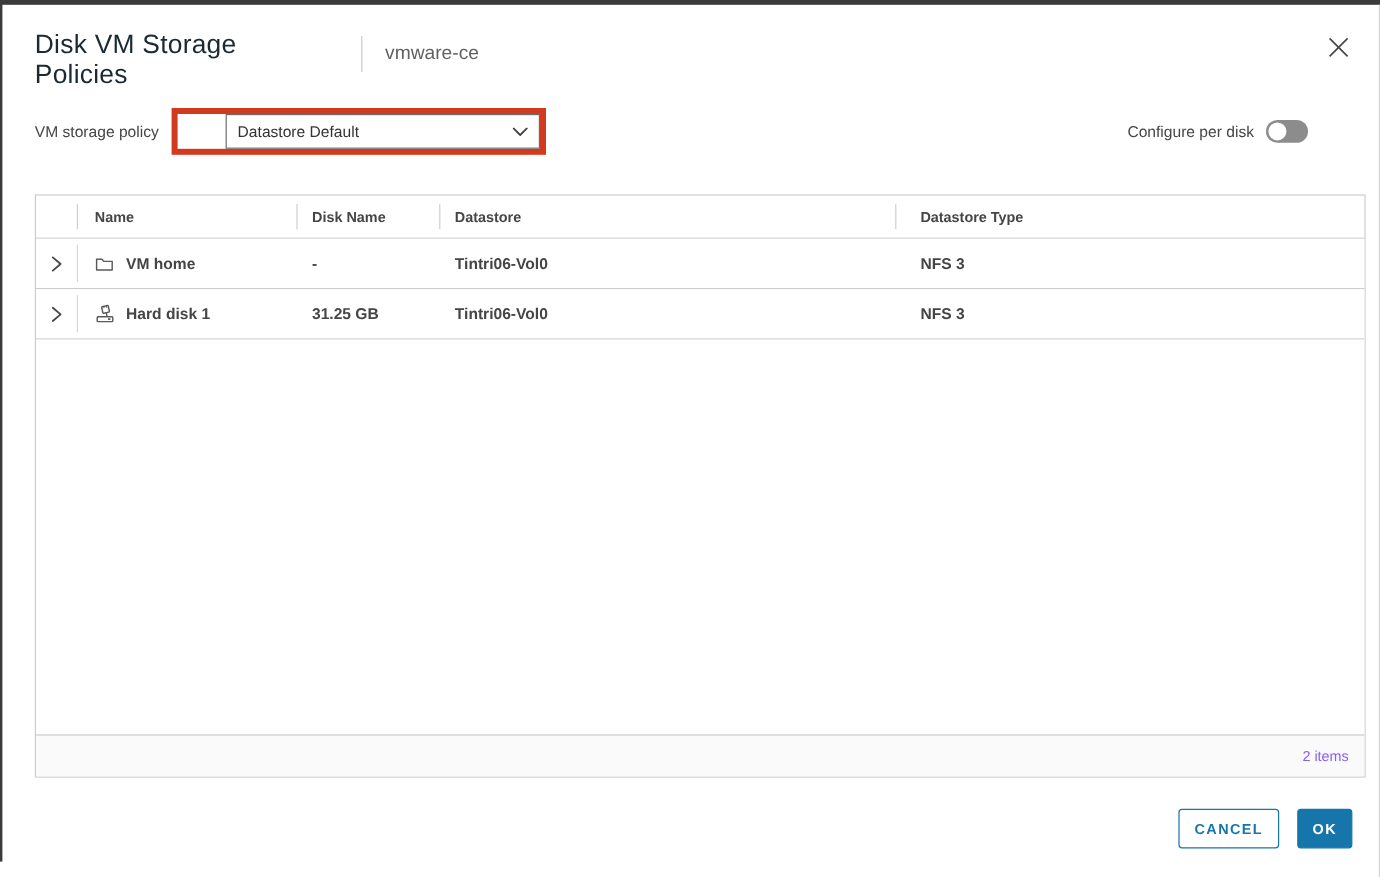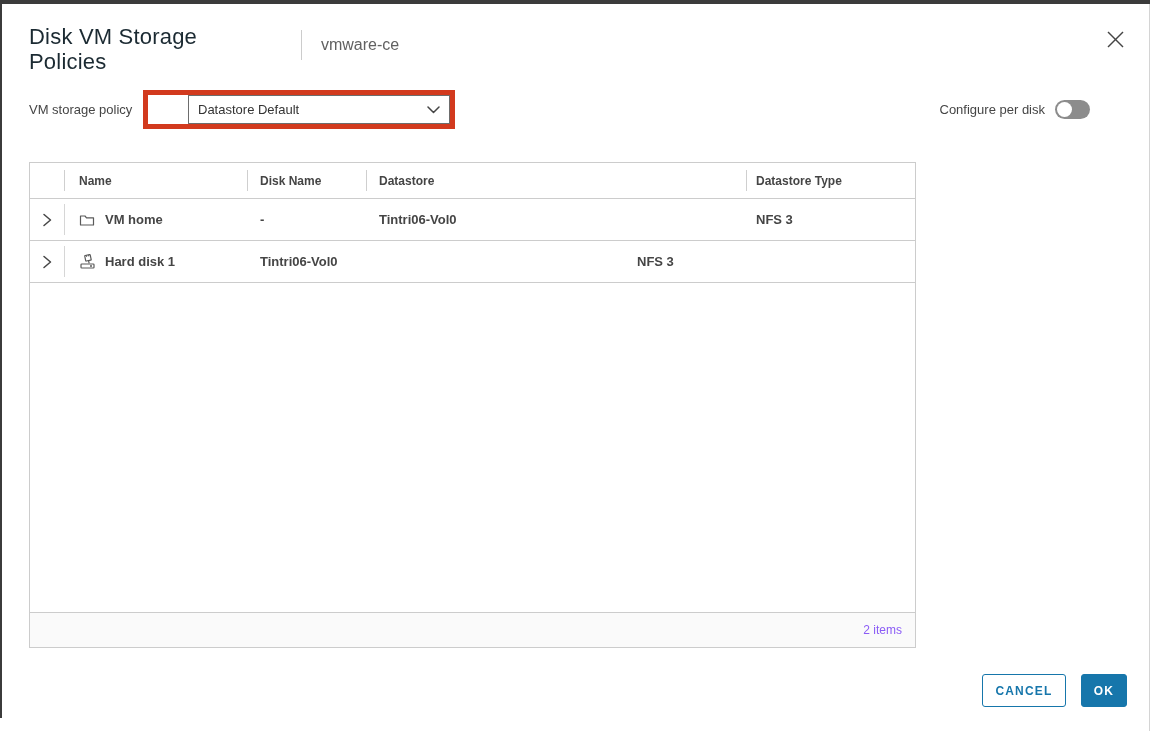--- a/index.html
+++ b/index.html
@@ -56,33 +56,33 @@
     width: 35px; height: 19px; border-radius: 10px; background: #8c8c8c;
     position: relative; cursor: pointer;
   }
   .toggle-knob {
     position: absolute; left: 2px; top: 2px; width: 15px; height: 15px;
     border-radius: 50%; background: #ffffff;
   }
 
   
   .grid {
-    position: absolute; left: 29px; top: 162px; width: 887px; height: 486px;
+    position: absolute; left: 29px; top: 162px; width: 1109px; height: 486px;
     border: 1px solid #cccccc; background: #fff;
     display: flex; flex-direction: column;
   }
   .grid-row { display: flex; align-items: stretch; }
   .grid-head { height: 36px; border-bottom: 1px solid #cccccc; }
   .grid-body-row { height: 42px; border-bottom: 1px solid #cccccc; background: #fff; }
   .cell { display: flex; align-items: center; position: relative; font-weight: bold; }
   .cell-caret { width: 34px; justify-content: center; }
   .cell-name { width: 183px; padding-left: 15px; }
   .cell-size { width: 119px; padding-left: 13px; }
   .cell-ds { width: 380px; padding-left: 13px; }
-  .cell-dst { flex: 1; padding-left: 10px; }
+  .cell-dst { flex: 1; padding-left: 21px; }
   .grid-head .cell { font-size: 12px; font-weight: 700; color: #454545; }
   .grid-head .cell-name::before, .grid-head .cell-size::before,
   .grid-head .cell-ds::before, .grid-head .cell-dst::before {
     content: ""; position: absolute; left: 0; top: 7px; bottom: 7px; width: 1px; background: #cfcfcf;
   }
   .grid-body-row .cell { font-size: 13px; color: #454545; }
   .grid-body-row .cell-name::before {
     content: ""; position: absolute; left: 0; top: 5px; bottom: 5px; width: 1px; background: #d6d6d6;
   }
   .row-icon { display: inline-flex; width: 17px; margin-right: 9px; flex: none; }
@@ -194,20 +194,21 @@
           <g transform="rotate(-12 9 5)">
             <rect x="6.2" y="2" width="5.6" height="5.6" rx="0.6" fill="none" stroke="#5a5a5a" stroke-width="1.2"></rect>
             <line x1="9" y1="7.6" x2="9" y2="10.5" stroke="#5a5a5a" stroke-width="1.2"></line>
             <line x1="8" y1="2" x2="8" y2="3.6" stroke="#5a5a5a" stroke-width="1"></line>
             <line x1="10.2" y1="2" x2="10.2" y2="3.6" stroke="#5a5a5a" stroke-width="1"></line>
           </g>
         </svg>
       </span>
       <span>Hard disk 1</span>
     </div>
+    <div class="cell cell-size">31.25 GB</div>
     <div class="cell cell-ds">Tintri06-Vol0</div>
     <div class="cell cell-dst">NFS 3</div>
   </div>
 
   <div class="grid-spacer"></div>
 
   <div class="grid-footer">
     <span>2 items</span>
   </div>
 </div>

